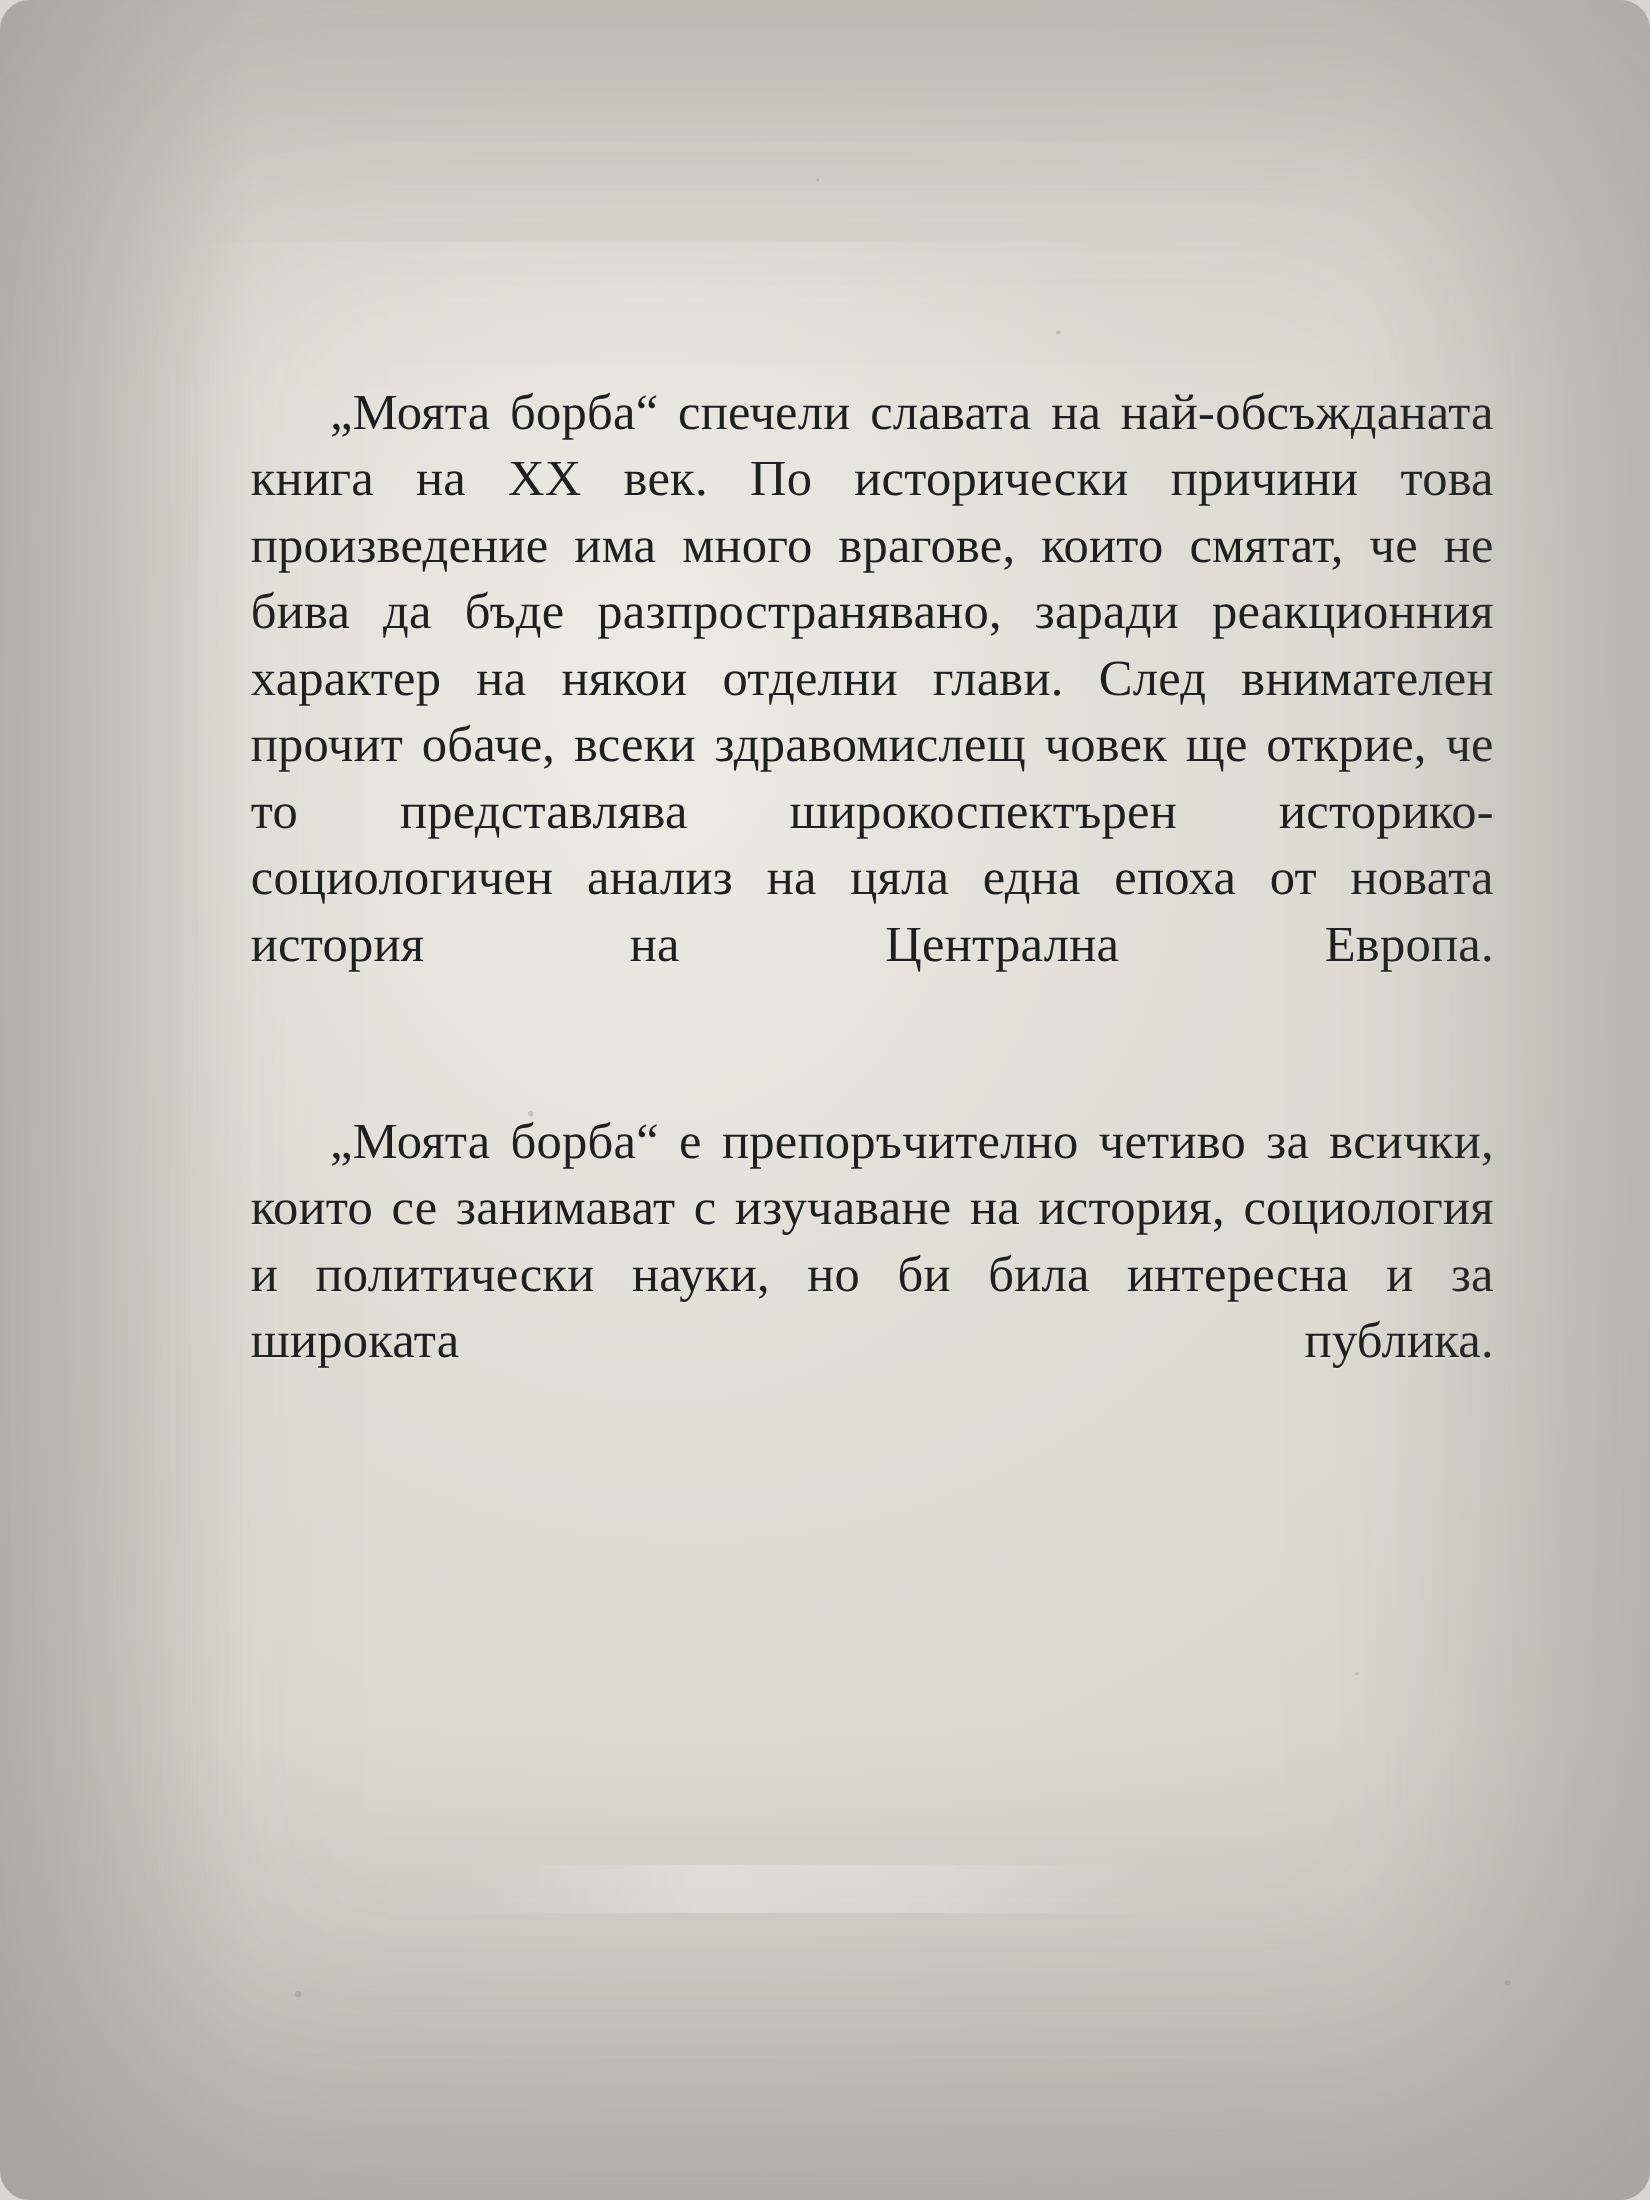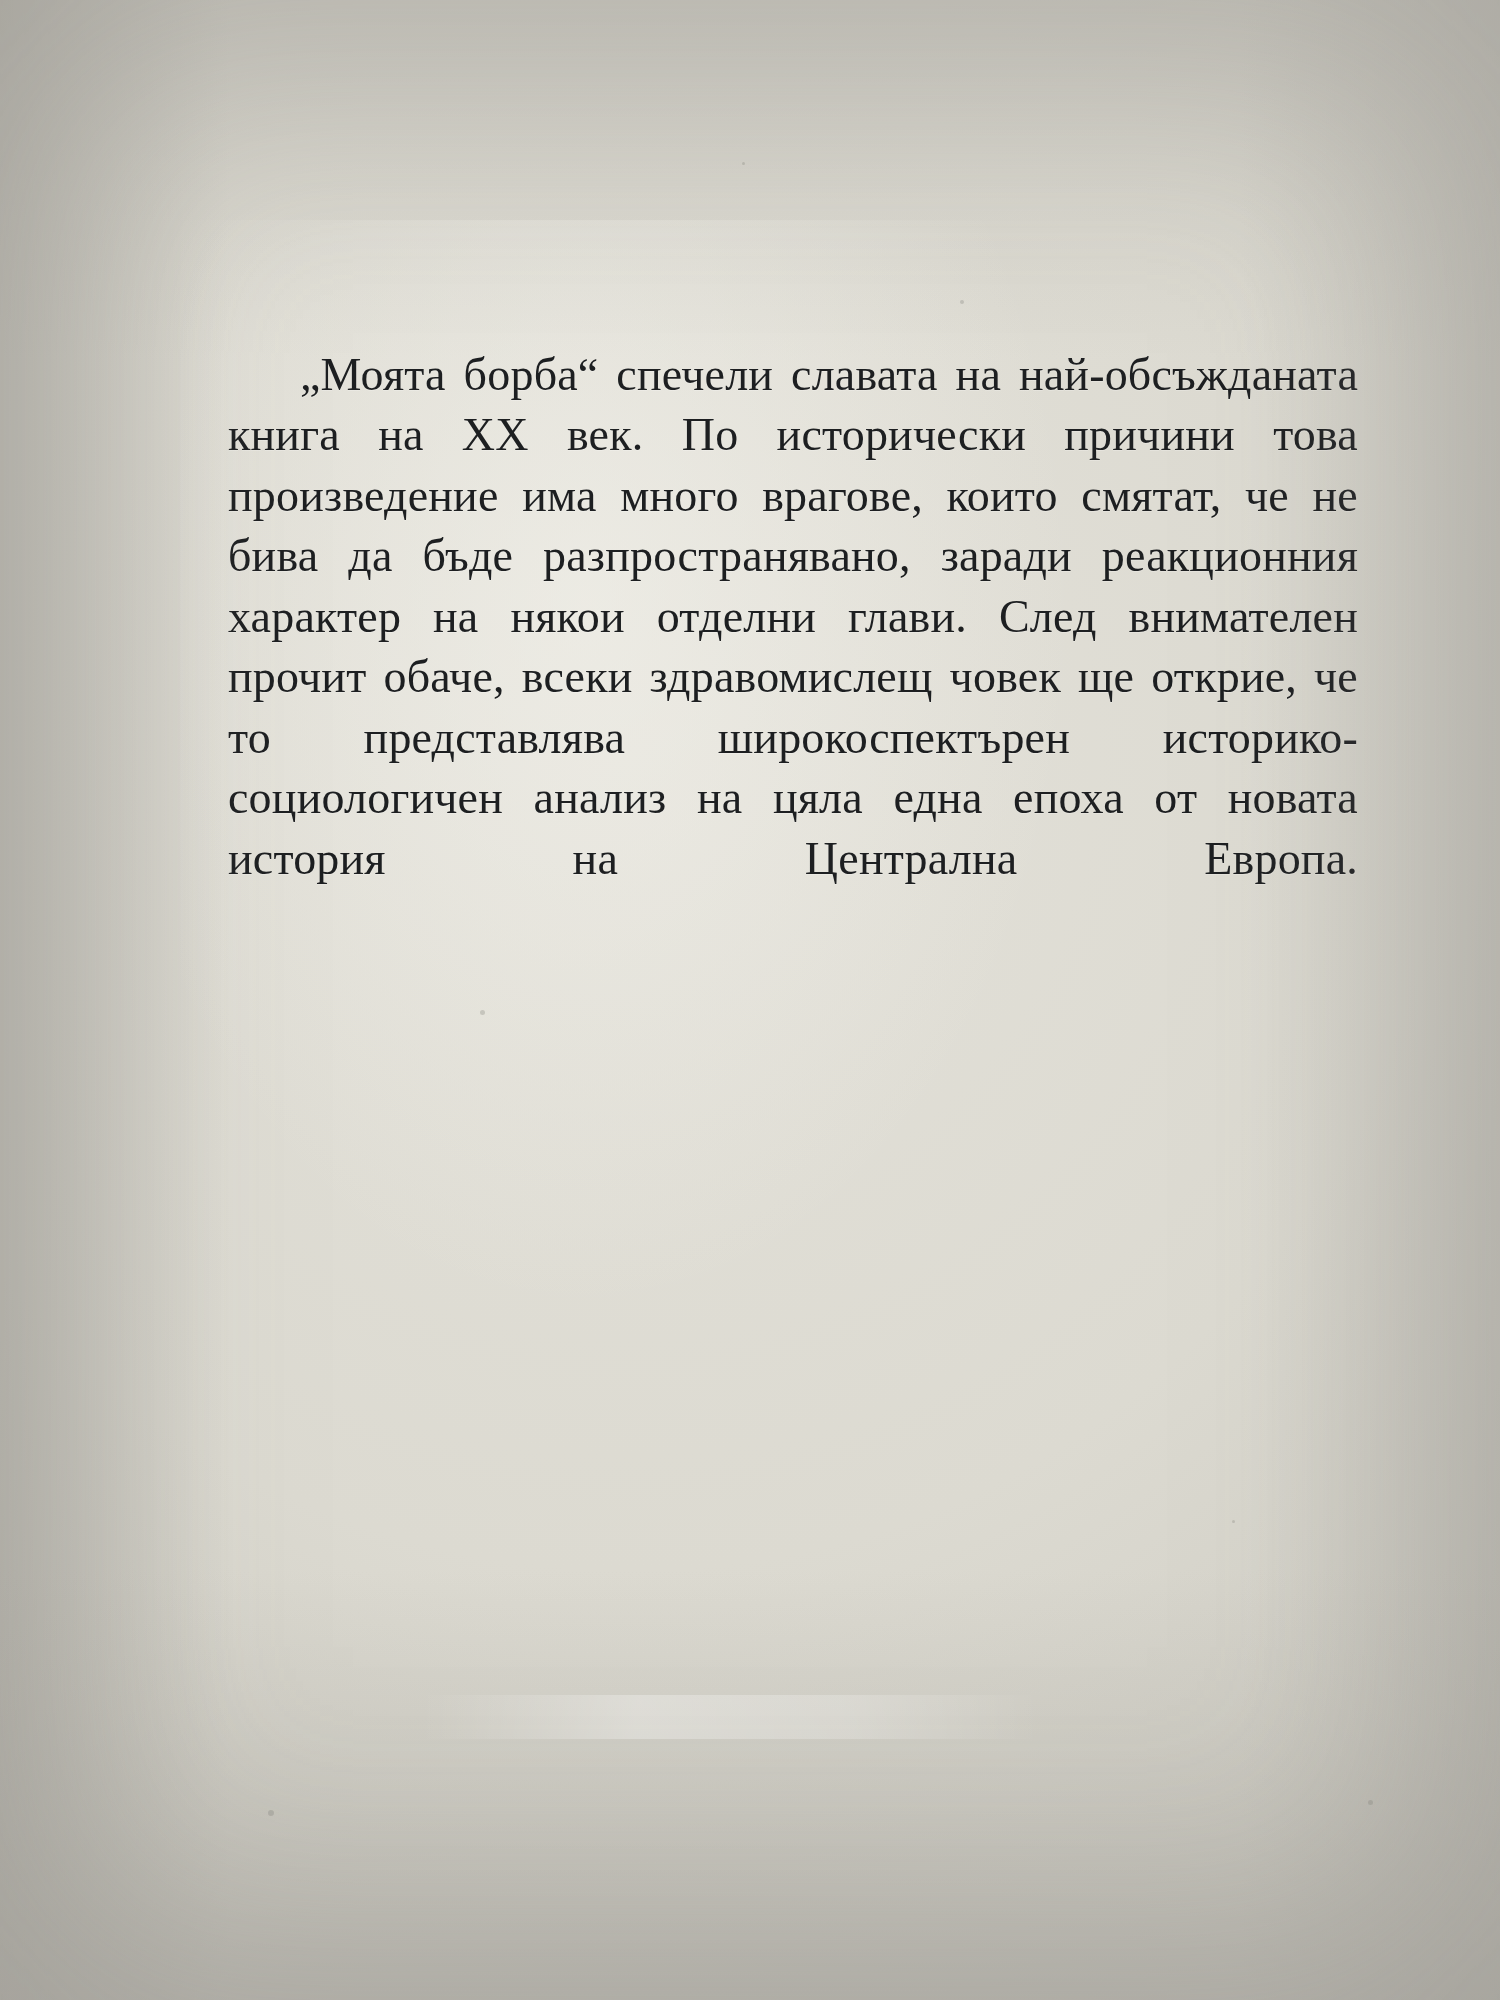--- a/index.html
+++ b/index.html
@@ -15,20 +15,21 @@
   }
 
   
   #page {
     position: relative;
     width: 1500px;
     height: 2000px;
     background:
       radial-gradient(ellipse 120% 90% at 42% 38%, #e3e1d9 0%, #dcdad1 45%, #cdcbc2 80%, #c2c0b7 100%);
     overflow: hidden;
+    border-radius: 27px;
   }
 
   
   .shade-top {
     position: absolute;
     inset: 0 0 auto 0;
     height: 360px;
     background: linear-gradient(to bottom, rgba(196,194,186,0.55), rgba(196,194,186,0));
     pointer-events: none;
   }
@@ -128,17 +129,18 @@
 
   <div class="speck" style="left:960px; top:300px; width:4px; height:4px;"></div>
   <div class="speck" style="left:480px; top:1010px; width:5px; height:5px;"></div>
   <div class="speck" style="left:268px; top:1810px; width:6px; height:6px;"></div>
   <div class="speck" style="left:1368px; top:1800px; width:5px; height:5px;"></div>
   <div class="speck" style="left:1232px; top:1520px; width:3px; height:3px;"></div>
   <div class="speck" style="left:742px; top:162px; width:3px; height:3px;"></div>
 
   <div id="text-block">
     <p class="para">„Моята борба“ спечели славата на най-обсъжданата книга на XX век. По исторически причини това произведение има много врагове, които смятат, че не бива да бъде разпространявано, заради реакционния характер на някои отделни глави. След внимателен прочит обаче, всеки здравомислещ човек ще открие, че то представлява широкоспектърен историко-социологичен анализ на цяла една епоха от новата история на Централна Европа.</p>
+    <p class="para">„Моята борба“ е препоръчително четиво за всички, които се занимават с изучаване на история, социология и политически науки, но би била интересна и за широката публика.</p>
   </div>
 
   <div class="streak"></div>
   <div class="vignette"></div>
 </div>
 
 </body></html>

